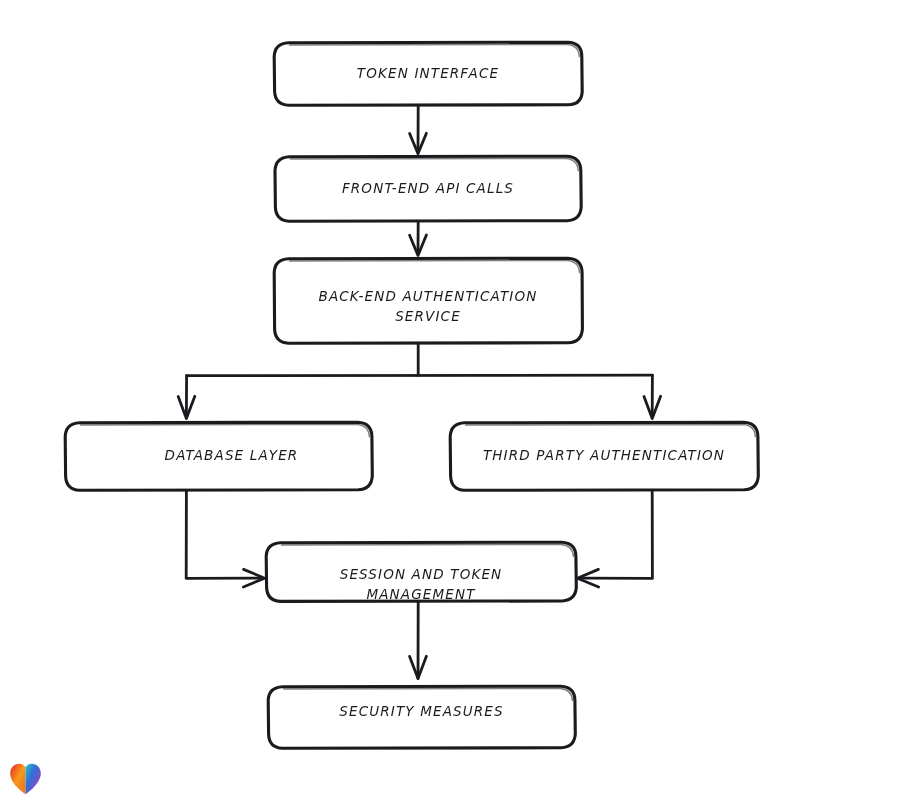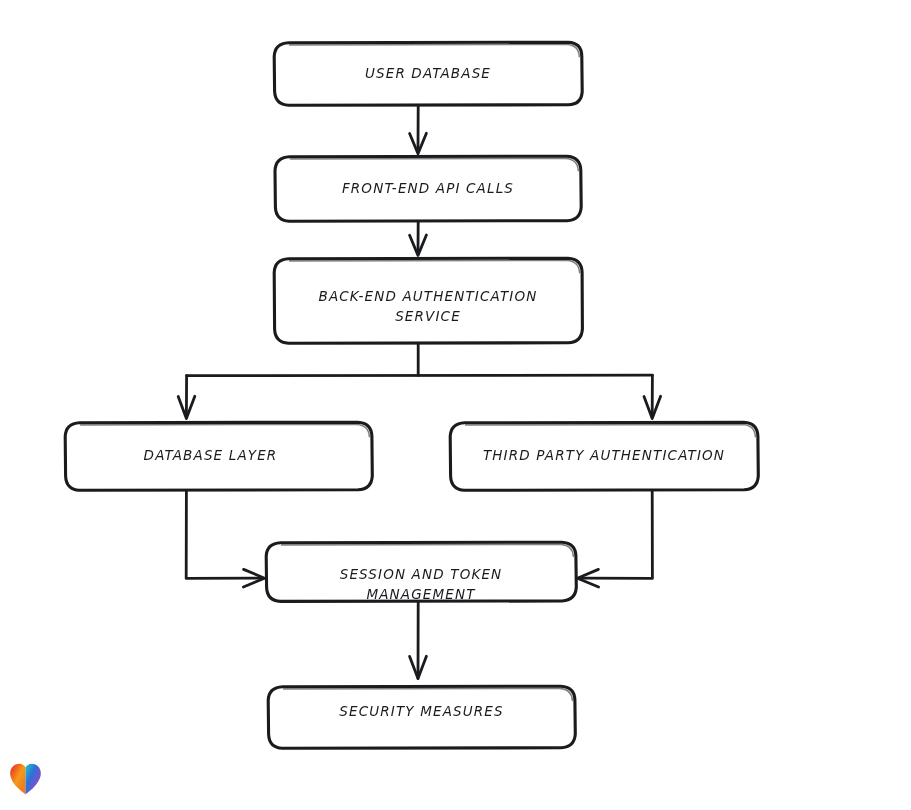--- a/index.html
+++ b/index.html
@@ -134,27 +134,27 @@
     <path d="M409.6,656.4 L418.0,678.6 L426.4,656.2" fill="none" stroke="#1b1b1f" stroke-width="2.8" stroke-linecap="round" stroke-linejoin="round"></path>
   </g>
 
   <g transform="translate(9,763)">
     <path d="M16.5,31.2 C16.5,31.2 1.2,21.0 1.2,10.4 C1.2,4.6 5.4,0.8 10.2,0.8 C13.4,0.8 15.4,2.6 16.5,4.6 L16.5,31.2 Z" fill="url(#heartGrad)"></path>
     <path d="M16.5,31.2 C16.5,31.2 31.8,21.0 31.8,10.4 C31.8,4.6 27.6,0.8 22.8,0.8 C19.6,0.8 17.6,2.6 16.5,4.6 L16.5,31.2 Z" fill="url(#heartGradRight)"></path>
     <path d="M16.5,31.2 C16.5,31.2 6.0,24.2 2.6,16.0 C4.4,23.0 16.5,31.2 16.5,31.2 Z" fill="#f2871c" opacity="0.9"></path>
   </g>
 </svg>
 
-<div class="node-label" style="left:274px; top:42px; width:308px; height:63px;">USER DATABASE</div>
+<div class="node-label" style="left:274px; top:42px; width:308px; height:63px;">TOKEN INTERFACE</div>
 
 <div class="node-label" style="left:275px; top:156px; width:306px; height:65px;">FRONT-END API CALLS</div>
 
 <div class="node-label" style="left:274px; top:258px; width:308px; height:97px;">BACK-END AUTHENTICATION
 SERVICE</div>
 
-<div class="node-label" style="left:57px; top:422px; width:307px; height:68px;border-radius:17px;">DATABASE LAYER</div>
+<div class="node-label" style="left:78px; top:422px; width:307px; height:68px;border-radius:17px;">DATABASE LAYER</div>
 
 <div class="node-label" style="left:450px; top:422px; width:308px; height:68px;border-radius:7px;">THIRD PARTY AUTHENTICATION</div>
 
 <div class="node-label" style="left:266px; top:542px; width:310px; height:59px;margin-top:13px;">SESSION AND TOKEN
 MANAGEMENT</div>
 
 <div class="node-label" style="left:268px; top:686px; width:307px; height:52px;text-align:right;">SECURITY MEASURES</div>
 
 </body></html>

